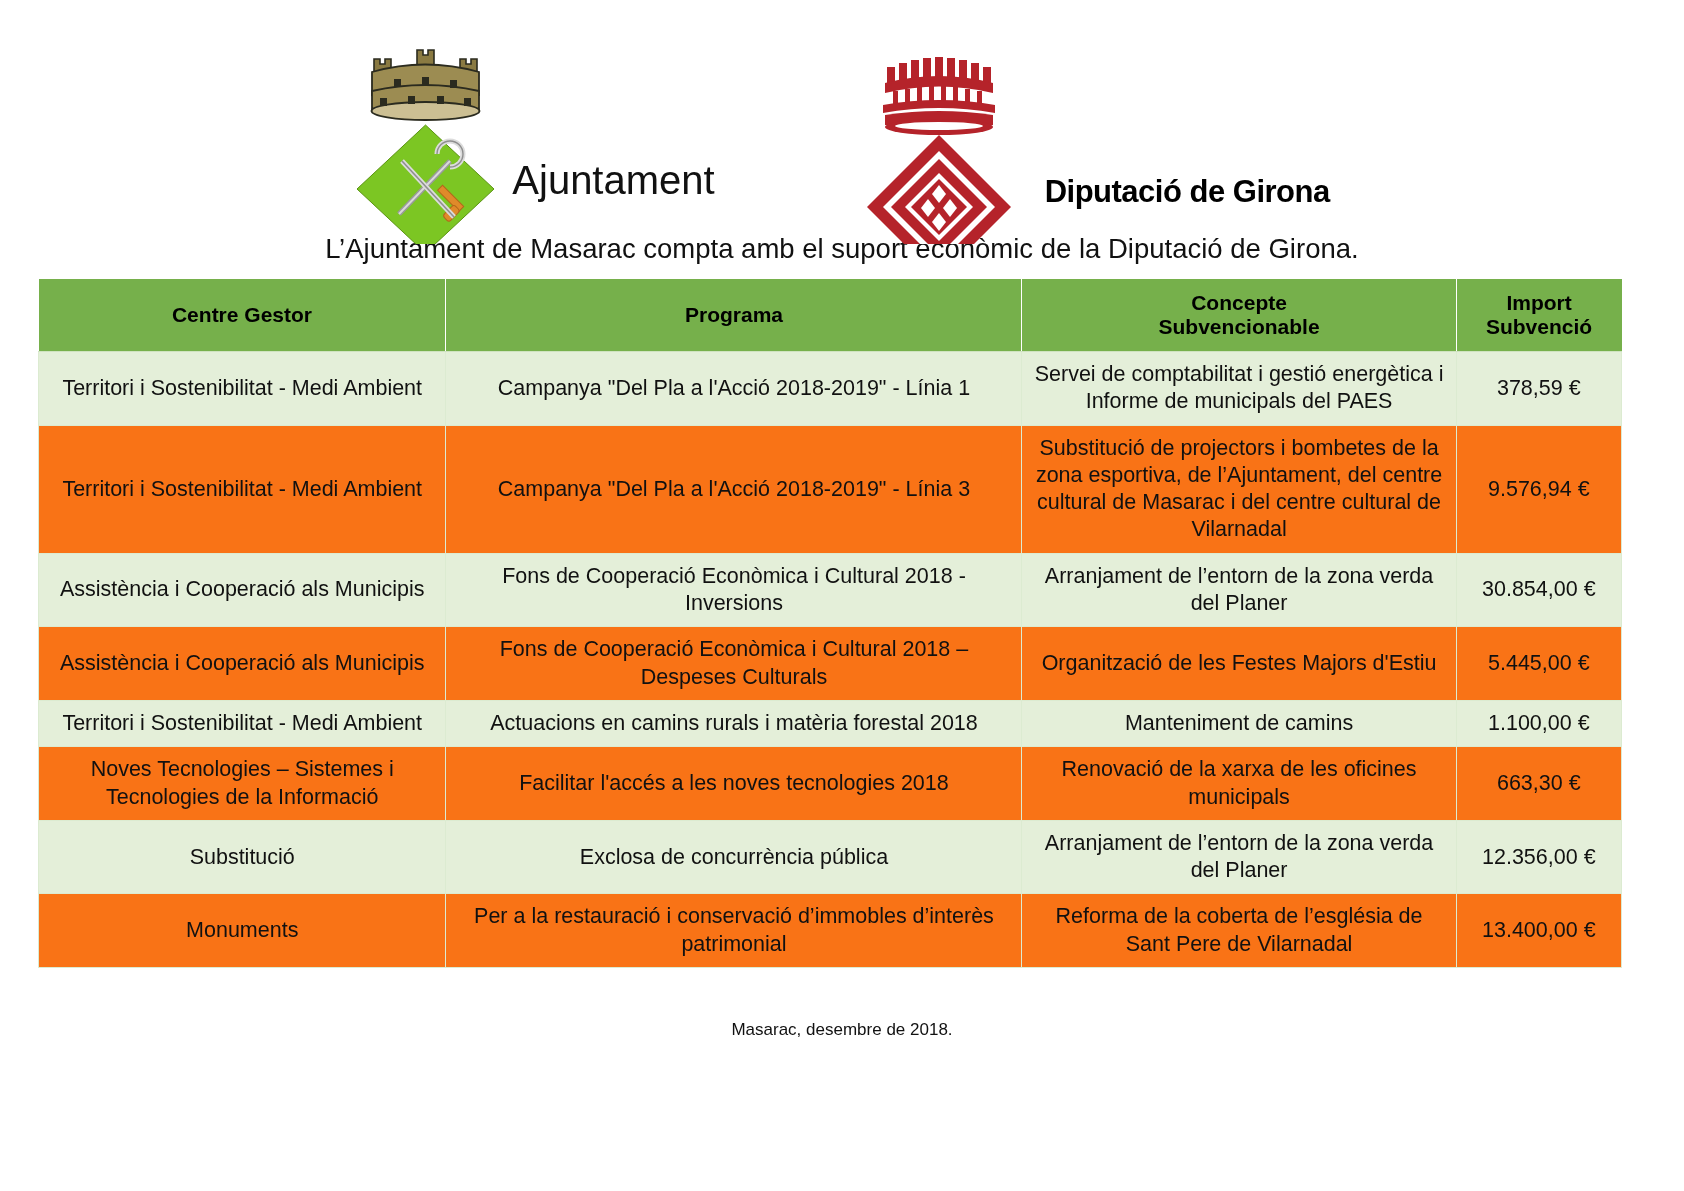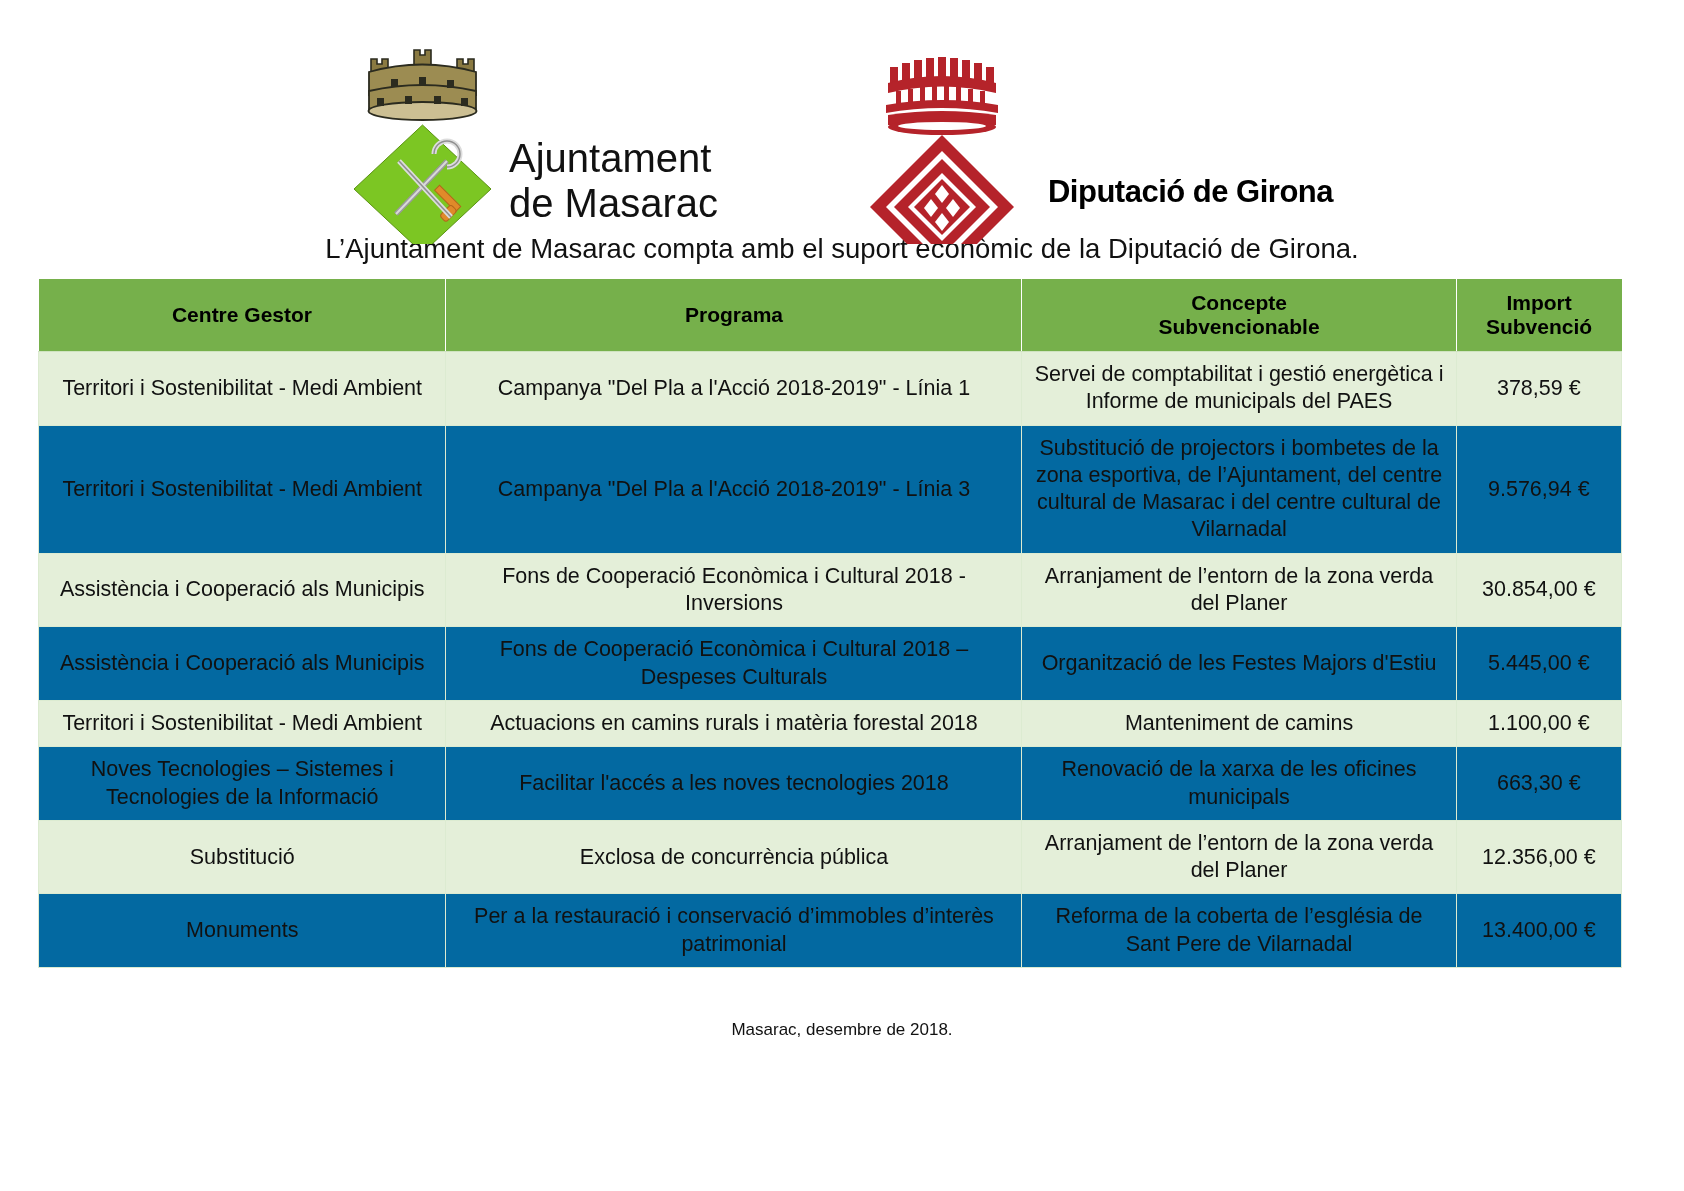--- a/index.html
+++ b/index.html
@@ -118,21 +118,21 @@
     vertical-align: middle;
     padding: 9px 10px;
     line-height: 1.27;
     border: 1px solid #dcebd1;
     color: #111111;
   }
   tbody tr.alt td {
     background: #e4efd9;
   }
   tbody tr.plain td {
-    background: #0369a1;
+    background: #f97316;
   }
   tbody tr td:first-child { border-left: 1px solid #dcebd1; }
   tbody tr td:last-child  { border-right: 1px solid #dcebd1; }
 
   td.amount { white-space: nowrap; }
 
   
   .footer {
     text-align: center;
     font-size: 17px;
@@ -177,21 +177,20 @@
 
             <line x1="48" y1="122" x2="100" y2="178" stroke="#dcdcdc" stroke-width="5"></line>
             <line x1="48" y1="122" x2="100" y2="178" stroke="#8f8f8f" stroke-width="1.6"></line>
             <path d="M96 128 a13 13 0 1 0 -13 -13" fill="none" stroke="#dcdcdc" stroke-width="5"></path>
             <path d="M96 128 a13 13 0 1 0 -13 -13" fill="none" stroke="#8f8f8f" stroke-width="1.4"></path>
           </g>
         </svg>
       </div>
       <div class="logo-text-mas">
         <div>Ajuntament</div>
-        <div>de Masarac</div>
       </div>
     </div>
 
     <div class="logo-block">
       <div class="crest">
         <svg width="150" height="205" viewBox="0 0 150 205">
           <g fill="#b5232a">
 
             <g>
               <rect x="22" y="28" width="8" height="17"></rect>

